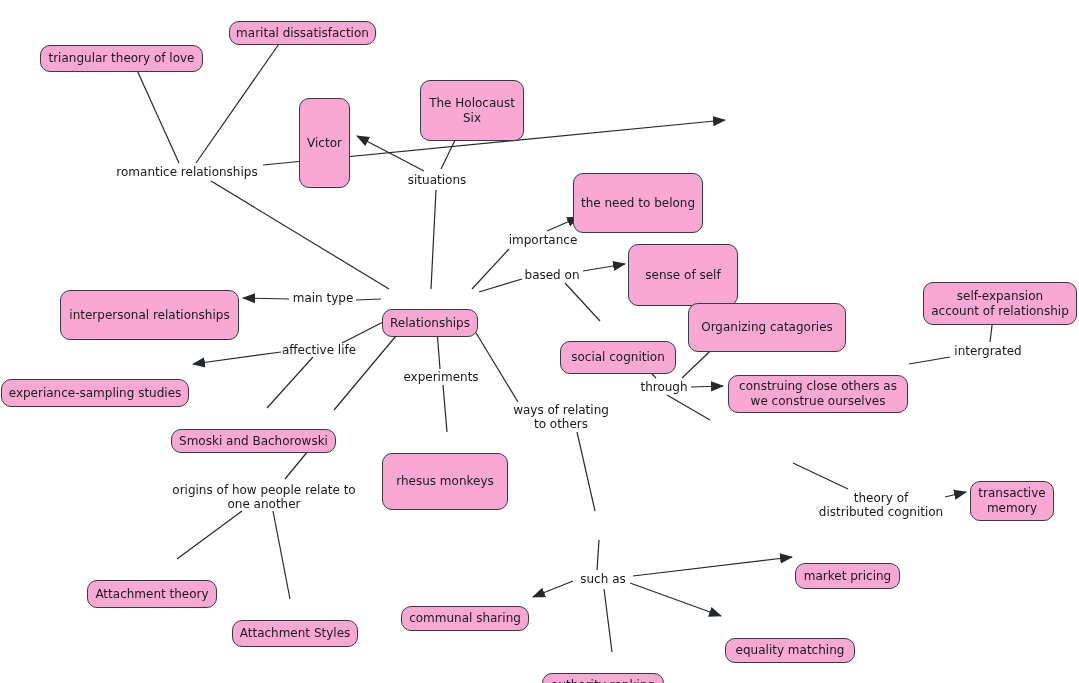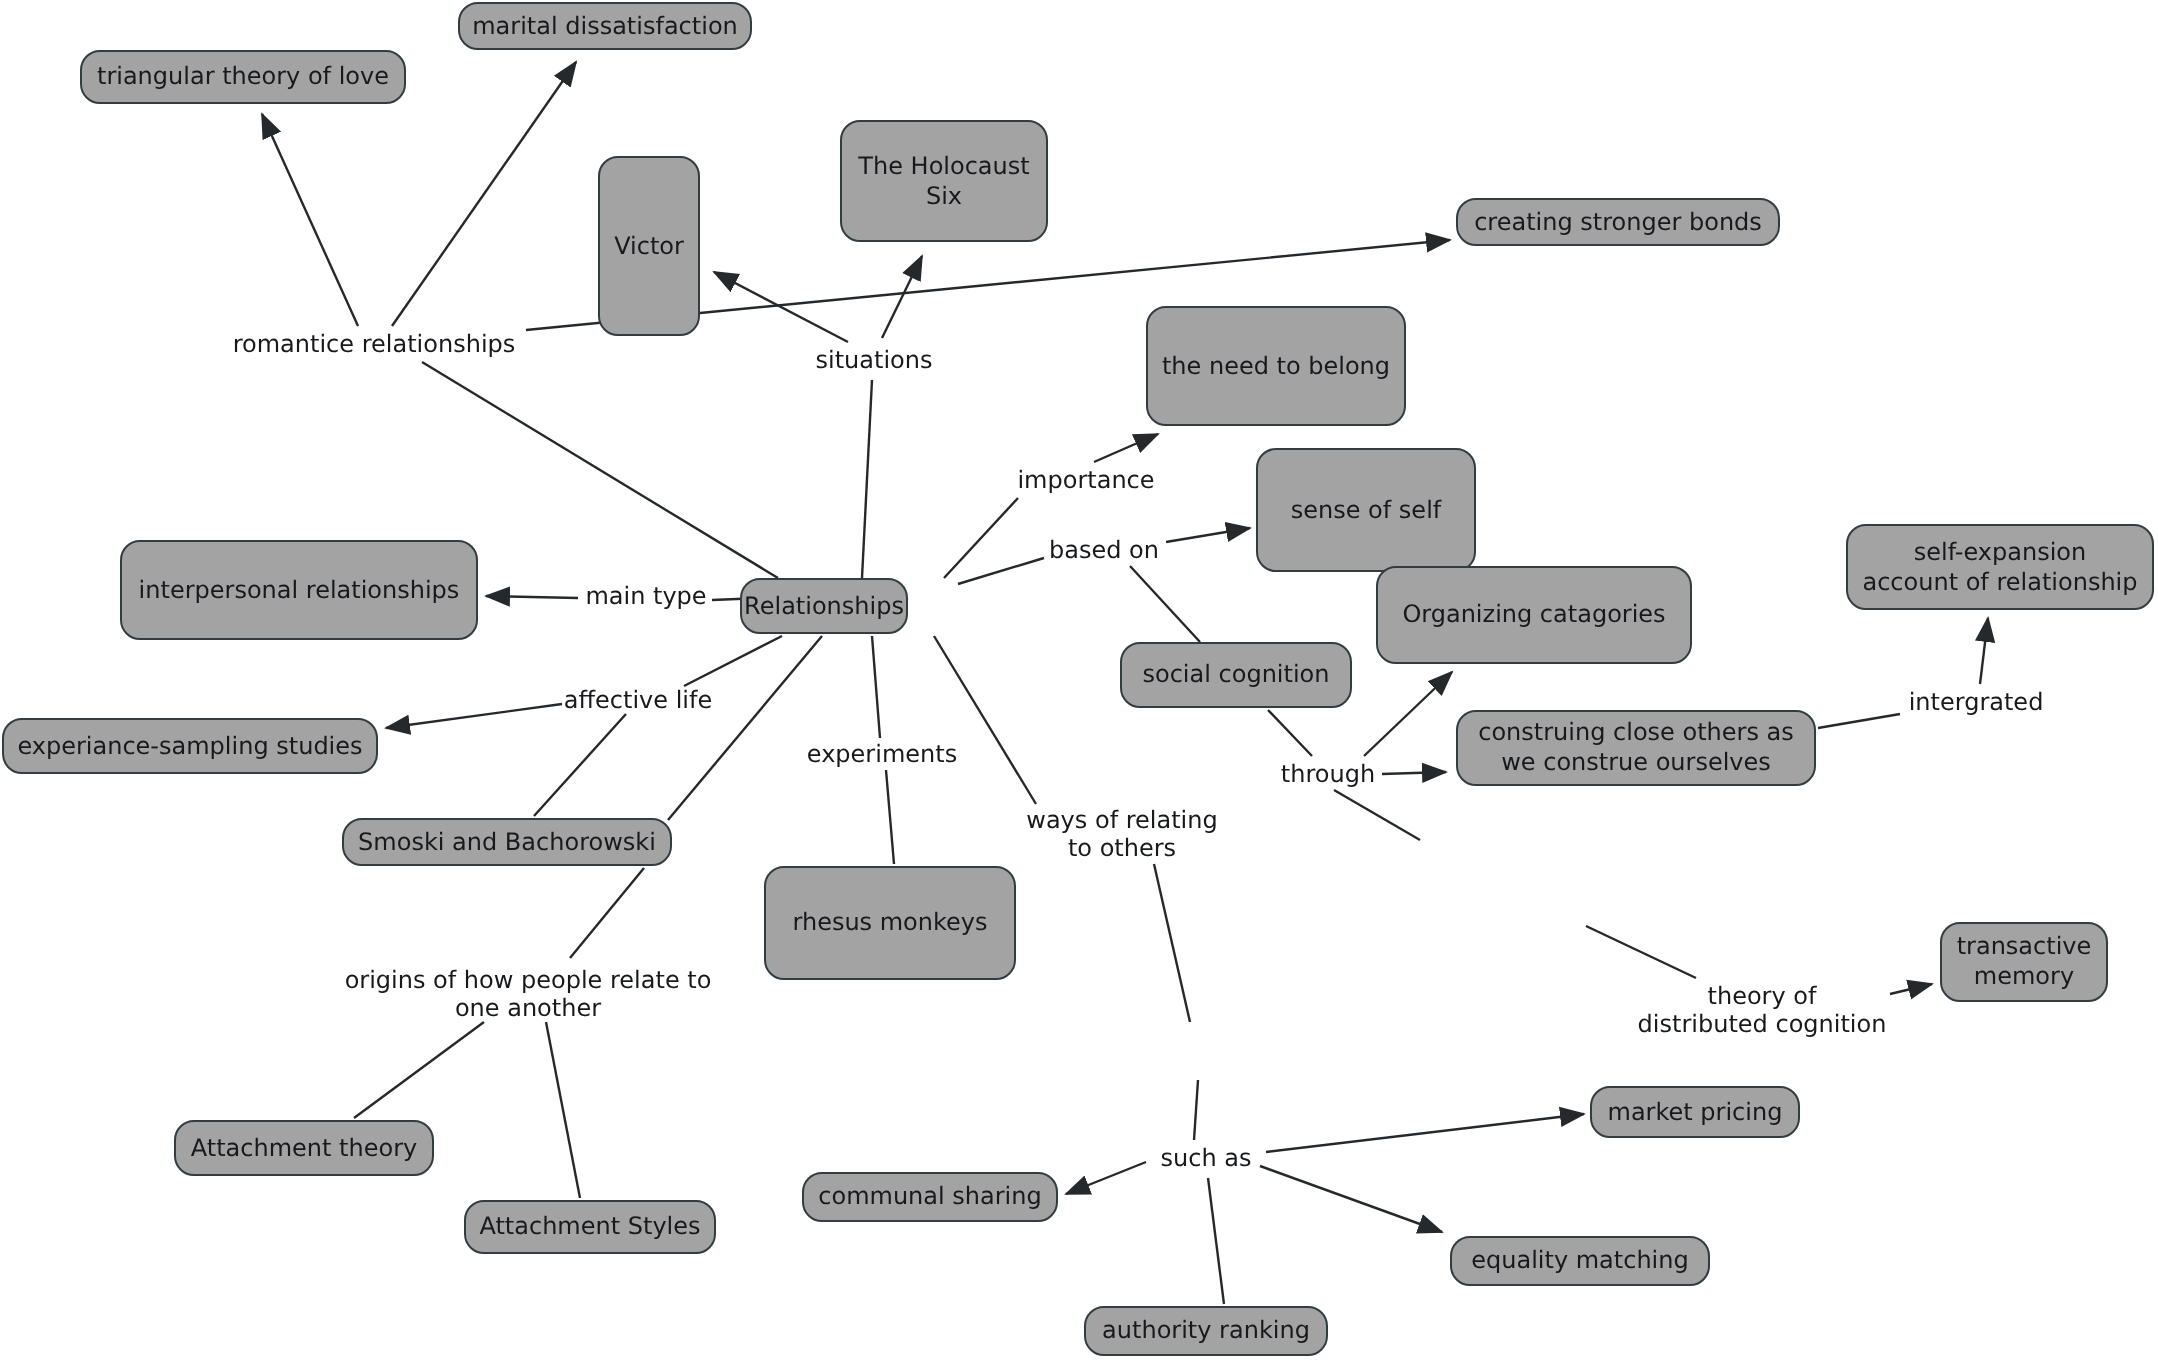--- a/index.html
+++ b/index.html
@@ -20,30 +20,31 @@
     left: 0;
     top: 0;
     width: 1079px;
     height: 683px;
   }
   .concept {
     position: absolute;
     box-sizing: border-box;
     border: 1.2px solid #333c41;
     border-radius: 10px;
-    background: #a3a3a3;
+    background: #f9a8d4;
     color: #17191c;
     font-size: 12px;
     line-height: 15px;
     display: flex;
     align-items: center;
     justify-content: center;
     text-align: center;
     white-space: pre-line;
     padding: 1px 4px;
+    margin-top: 20px;
   }
   .link-label {
     position: absolute;
     transform: translate(-50%, -50%);
     color: #17191c;
     font-size: 12px;
     line-height: 14px;
     text-align: center;
     white-space: pre-line;
   }
@@ -96,33 +97,32 @@
         <line x1="909" y1="364" x2="950" y2="357" stroke="#26292c" stroke-width="1.2"></line>
         <line x1="990" y1="342" x2="994" y2="309" stroke="#26292c" stroke-width="1.2" marker-end="url(#arrowhead)"></line>
         <line x1="793" y1="463" x2="848" y2="489" stroke="#26292c" stroke-width="1.2"></line>
         <line x1="945" y1="497" x2="966" y2="492" stroke="#26292c" stroke-width="1.2" marker-end="url(#arrowhead)"></line>
       </g>
   </svg>
 <div class="concept" style="left: 40px; top: 25px; width: 163px; height: 27px;">triangular theory of love</div>
     <div class="concept" style="left: 229px; top: 1px; width: 147px; height: 24px;">marital dissatisfaction</div>
     <div class="concept" style="left: 299px; top: 78px; width: 51px; height: 90px;">Victor</div>
     <div class="concept" style="left: 420px; top: 60px; width: 104px; height: 61px;">The Holocaust Six</div>
-    <div class="concept" style="left: 728px; top: 99px; width: 162px; height: 24px;">creating stronger bonds</div>
     <div class="concept" style="left: 573px; top: 153px; width: 130px; height: 60px;">the need to belong</div>
     <div class="concept" style="left: 628px; top: 224px; width: 110px; height: 62px;">sense of self</div>
     <div class="concept" style="left: 688px; top: 283px; width: 158px; height: 49px;">Organizing catagories</div>
     <div class="concept" style="left: 923px; top: 262px; width: 154px; height: 43px;">self-expansion
 account of relationship</div>
     <div class="concept" style="left: 560px; top: 321px; width: 116px; height: 33px;">social cognition</div>
     <div class="concept" style="left: 728px; top: 355px; width: 180px; height: 38px;">construing close others as
 we construe ourselves</div>
     <div class="concept" style="left: 970px; top: 461px; width: 84px; height: 40px;">transactive
 memory</div>
     <div class="concept" style="left: 60px; top: 270px; width: 179px; height: 50px;">interpersonal relationships</div>
-    <div class="concept" style="left: 370px; top: 289px; width: 84px; height: 28px; text-align: right;">Relationships</div>
+    <div class="concept" style="left: 382px; top: 289px; width: 96px; height: 28px; text-align: right;">Relationships</div>
     <div class="concept" style="left: 1px; top: 359px; width: 188px; height: 28px;">experiance-sampling studies</div>
     <div class="concept" style="left: 171px; top: 409px; width: 165px; height: 24px;">Smoski and Bachorowski</div>
     <div class="concept" style="left: 382px; top: 433px; width: 126px; height: 57px;">rhesus monkeys</div>
     <div class="concept" style="left: 401px; top: 586px; width: 128px; height: 25px;">communal sharing</div>
     <div class="concept" style="left: 795px; top: 543px; width: 105px; height: 26px;">market pricing</div>
     <div class="concept" style="left: 725px; top: 618px; width: 130px; height: 25px;">equality matching</div>
     <div class="concept" style="left: 542px; top: 653px; width: 122px; height: 25px;">authority ranking</div>
     <div class="concept" style="left: 87px; top: 560px; width: 130px; height: 28px;">Attachment theory</div>
     <div class="concept" style="left: 232px; top: 600px; width: 126px; height: 27px;">Attachment Styles</div>
     <div class="link-label" style="left: 187px; top: 172px;">romantice relationships</div>

